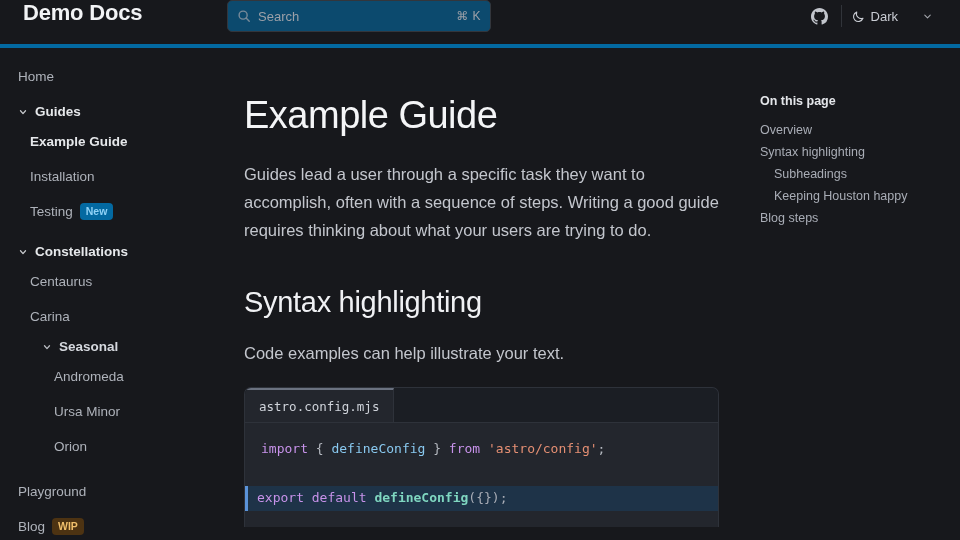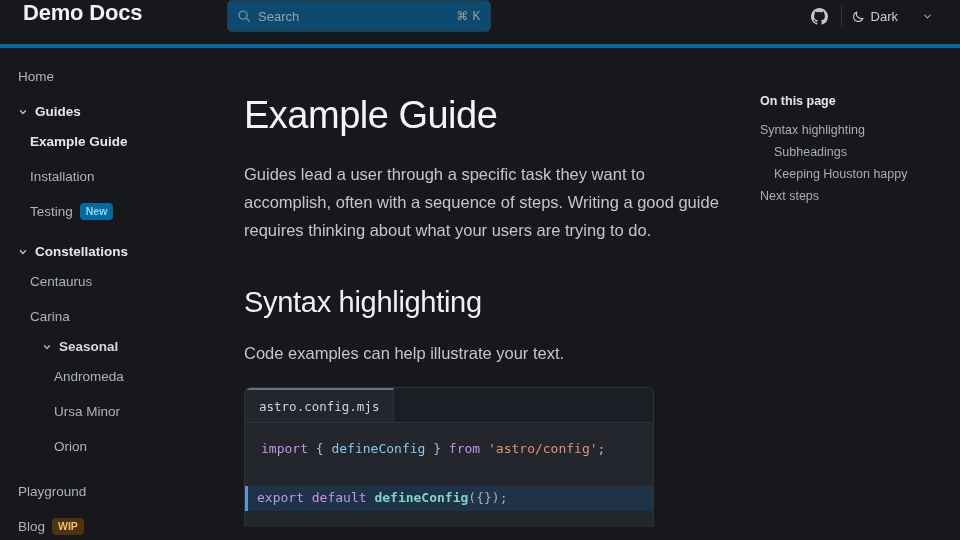--- a/index.html
+++ b/index.html
@@ -119,21 +119,21 @@
     margin-top: 42px; margin-bottom: 20px; letter-spacing: -0.3px;
   }
   .code-block {
     margin-top: 20px;
     border-radius: 7px 7px 0 0;
     background: #23262d;
     border: 1px solid #2e323a;
     border-bottom: none;
     overflow: hidden;
     font-family: "DejaVu Sans Mono", monospace;
-    width: 410px;
+    width: 475px;
   }
   .code-tabs { display: flex; background: #1b1e24; border-bottom: 1px solid #2e323a; }
   .code-tab {
     font-size: 12.5px; color: #cfd3da;
     padding: 9px 14px 8px 14px;
     background: #23262d;
     border-right: 1px solid #2e323a;
     border-top: 2px solid #6b7280;
     cursor: pointer;
   }
@@ -288,20 +288,21 @@
             <div class="code-line">&nbsp;</div>
             <div class="code-line hl"><span class="tok-kw">export default </span><span class="tok-fnb">defineConfig</span><span class="tok-plain">({});</span></div>
           </div>
         </div>
 
       </div>
     </main>
 
     <aside class="toc">
       <div class="toc-title">On this page</div>
+      <a>Overview</a>
       <a>Syntax highlighting</a>
       <a class="lvl3">Subheadings</a>
       <a class="lvl3">Keeping Houston happy</a>
-      <a>Next steps</a>
+      <a>Blog steps</a>
     </aside>
 
   </div>
 </div>
 
 </body></html>

